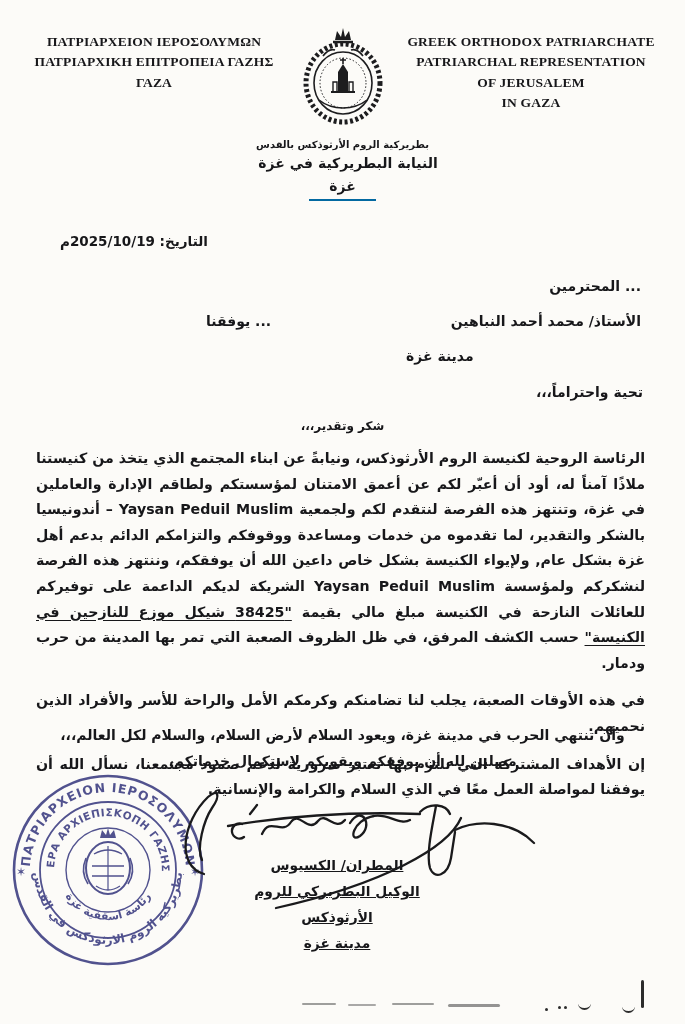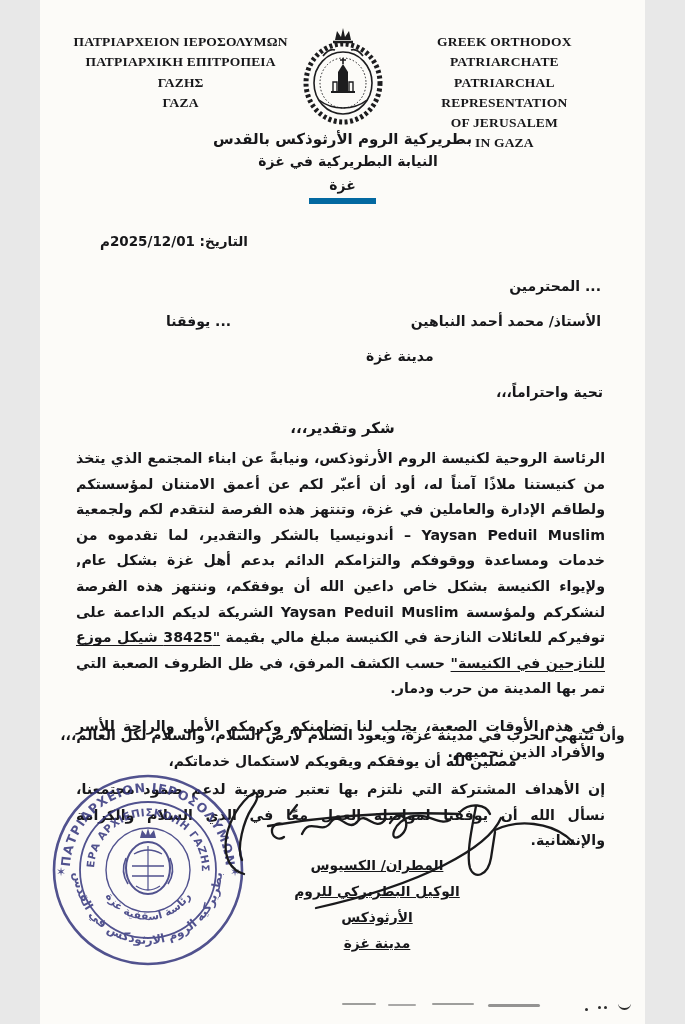--- a/index.html
+++ b/index.html
@@ -1,42 +1,42 @@
 <!DOCTYPE html>
 <html><head>
 <meta charset="utf-8">
 <style>
   html,body{margin:0;padding:0;background:#e8e8e8;}
-  #doc{position:relative;width:605px;height:1024px;margin:0 auto;background:#fcfbf8;
+  #doc{position:relative;width:685px;height:1024px;margin:0 auto;background:#fcfbf8;
        font-family:"DejaVu Sans",sans-serif;color:#17171a;overflow:hidden;}
   
   .hdr{position:absolute;top:32px;left:0;right:0;display:flex;justify-content:space-between;
        padding:0 28px;align-items:flex-start;}
   .hdr-col{text-align:center;font-family:"Liberation Serif","DejaVu Serif",serif;
        font-weight:bold;font-size:13.5px;line-height:1.5;letter-spacing:.2px;}
   .hdr-greek{width:252px;}
   .hdr-eng{width:252px;}
   .hdr-seal{width:110px;display:flex;justify-content:center;margin-top:-6px;}
   
   .lh{position:absolute;top:128px;left:0;right:0;text-align:center;direction:rtl;
       font-weight:bold;line-height:1.55;}
-  .lh-1{font-size:15px;}
+  .lh-1{font-size:10px;margin-top:9px;}
   .lh-2{font-size:14px;margin-left:11px;}
-  .lh-3{font-size:14px;display:inline-block;padding:0 20px 1px 20px;border-bottom:6px solid #0369a1;}
+  .lh-3{font-size:14px;display:inline-block;padding:0 20px 1px 20px;border-bottom:2px solid #0369a1;}
   
   .date-line{position:absolute;top:233px;left:60px;direction:rtl;font-weight:bold;font-size:13.5px;}
   
   .recipients{position:absolute;top:278px;right:44px;width:435px;direction:rtl;
       font-weight:bold;font-size:14px;}
   .rcp-row{display:flex;justify-content:space-between;margin-bottom:19px;}
   .city-line{padding-left:200px;text-align:left;margin-top:1px;}
   
   .greeting{position:absolute;top:384px;right:42px;direction:rtl;font-weight:bold;font-size:14px;}
   .subject{position:absolute;top:419px;left:0;right:0;text-align:center;direction:rtl;
-      font-weight:bold;font-size:15px;}
+      font-weight:bold;font-size:12px;}
   
   .body-text{position:absolute;top:446px;right:40px;left:36px;direction:rtl;
       text-align:justify;font-size:14.2px;line-height:25.6px;font-weight:bold;}
   .body-text p{margin:0 0 12px 0;}
   .u-strong{text-decoration:underline;text-underline-offset:3px;}
   
   .closing{position:absolute;top:722px;left:0;right:0;text-align:center;direction:rtl;
       font-weight:bold;font-size:14px;line-height:26px;}
   
   .sig-svg{position:absolute;left:158px;top:776px;z-index:3;}
@@ -88,21 +88,21 @@
       <div>IN GAZA</div>
     </div>
   </div>
 
   <div class="lh">
     <div class="lh-1">بطريركية الروم الأرثوذكس بالقدس</div>
     <div class="lh-2">النيابة البطريركية في غزة</div>
     <div><span class="lh-3">غزة</span></div>
   </div>
 
-  <div class="date-line">التاريخ: 2025/12/01م</div>
+  <div class="date-line">التاريخ: 2025/10/19م</div>
 
   <div class="recipients">
     <div class="rcp-row">
       <span>... المحترمين</span>
     </div>
     <div class="rcp-row">
       <span>الأستاذ/ محمد أحمد النباهين</span>
       <span>... يوفقنا</span>
     </div>
     <div class="city-line">مدينة غزة</div>

